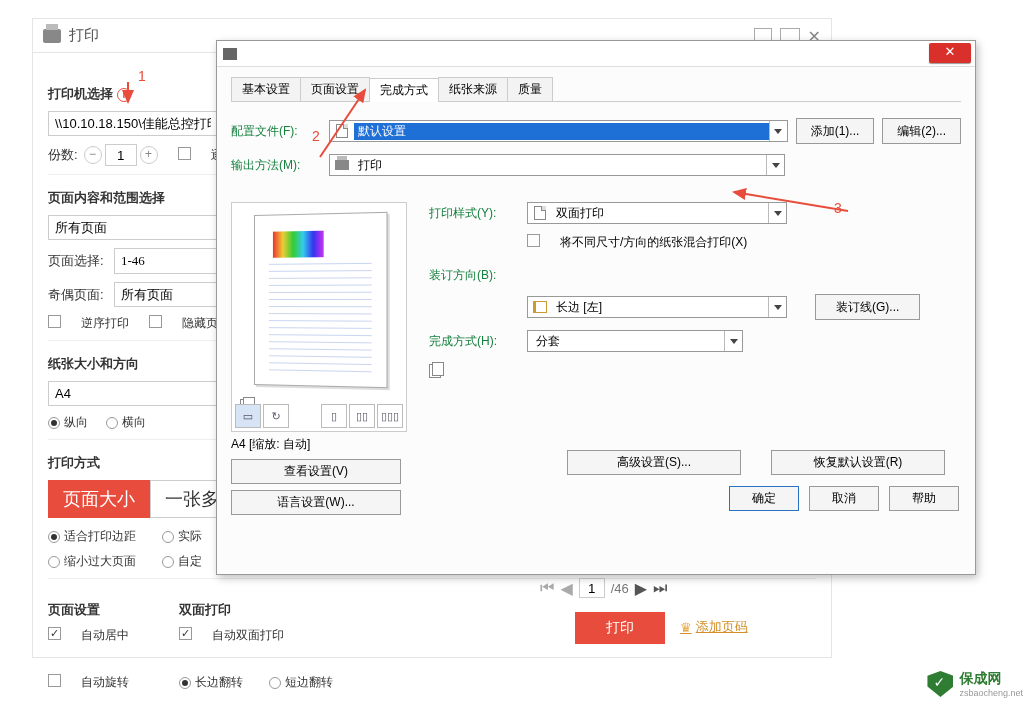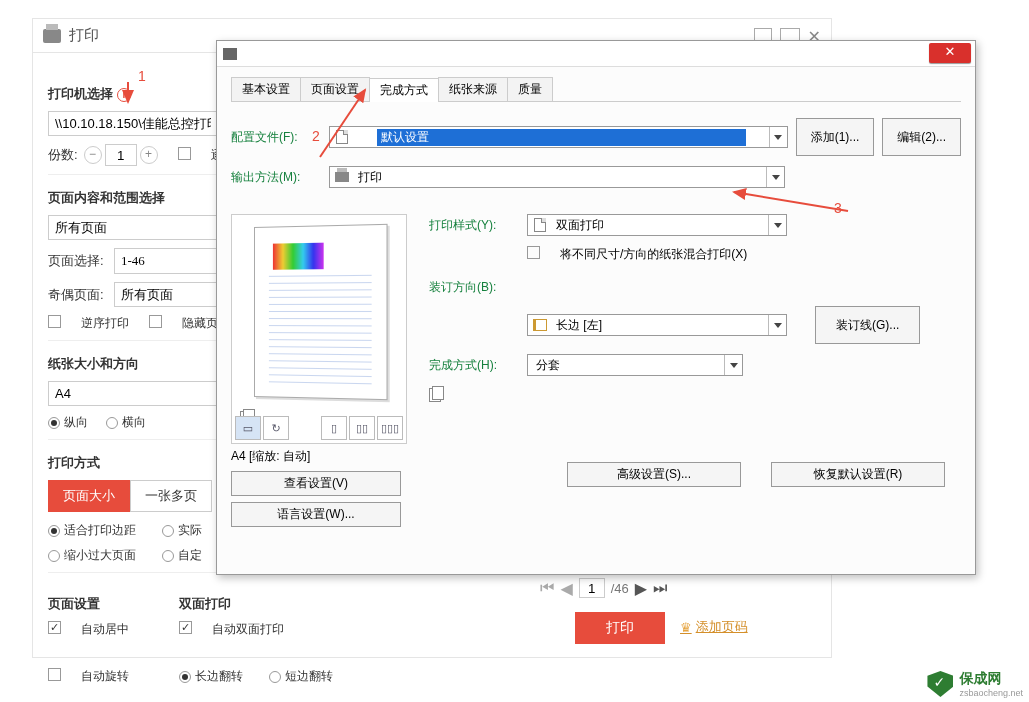--- a/index.html
+++ b/index.html
@@ -17,21 +17,21 @@
 .spinbtn { width: 18px; height: 18px; border: 1px solid #ccc; border-radius: 50%; text-align: center; line-height: 15px; font-size: 12px; color: #888; cursor: pointer; }
 .spinval { width: 32px; text-align: center; border: 1px solid #ccc; height: 22px; margin: 0 3px; }
 .cb { display: flex; gap: 20px; cursor: pointer; }
 .cbx { width: 13px; height: 13px; border: 1px solid #999; display: inline-block; }
 .cbx.checked::after { content: "✓"; display: block; font-size: 11px; line-height: 11px; color: #333; text-align: center; }
 .rb { display: flex; align-items: center; gap: 4px; cursor: pointer; }
 .rbx { width: 12px; height: 12px; border: 1px solid #999; border-radius: 50%; display: inline-block; position: relative; }
 .rbx.checked::after { content: ""; position: absolute; left: 2px; top: 2px; width: 6px; height: 6px; border-radius: 50%; background: #333; }
 .hr { border-top: 1px solid #eee; margin: 8px 0; }
 .toggle-group { display: flex; }
-.toggle { border: 1px solid #ccc; padding: 6px 14px; font-size: 13px; cursor: pointer; }
+.toggle { border: 1px solid #ccc; padding: 6px 14px; font-size: 18px; cursor: pointer; }
 .toggle.active { background: #e74c3c; color: #fff; border-color: #e74c3c; }
 .info-ico { width: 14px; height: 14px; border: 1px solid #e74c3c; border-radius: 50%; color: #e74c3c; font-size: 10px; text-align: center; line-height: 12px; display: inline-block; margin-left: 4px; }
 .bg-right-icons { position: absolute; right: 10px; top: 8px; display: flex; gap: 8px; align-items: center; }
 .square-ico { width: 18px; height: 18px; border: 1px solid #aaa; }
 .close-x { font-size: 16px; color: #888; cursor: pointer; }
 
 
 .dlg { position: absolute; left: 216px; top: 40px; width: 760px; height: 535px; border: 1px solid #999; background: #fcfcfc; box-shadow: 2px 3px 8px rgba(0,0,0,0.25); }
 .dlg-titlebar { height: 26px; background: #fff; border-bottom: 1px solid #ddd; display: flex; align-items: center; padding: 0 6px; font-size: 12px; color: #333; }
 .dlg-titlebar .ticon { width: 14px; height: 12px; background: #666; margin-right: 6px; }
@@ -43,21 +43,21 @@
 .tab-content { border: 0; padding-top: 16px; display: flex; }
 .leftcol { width: 180px; }
 .rightcol { flex: 1; }
 .formrow { display: flex; align-items: center; margin-bottom: 10px; font-size: 12px; }
 .formrow .lbl { width: 98px; color: #15803d; }
 .combo { display: flex; align-items: center; border: 1px solid #999; height: 22px; background: #fff; }
 .combo .cico { width: 20px; height: 20px; display: flex; align-items: center; justify-content: center; margin: 0 2px; }
 .combo .ctxt { flex: 1; padding: 0 4px; font-size: 12px; }
 .combo .carrow { width: 18px; height: 20px; border-left: 1px solid #bbb; display: flex; align-items: center; justify-content: center; cursor: pointer; }
 .combo.highlight .ctxt { background: #1e6fd6; color: #fff; }
-.smallbtn { border: 1px solid #999; background: #f5f5f5; padding: 2px 14px; font-size: 12px; cursor: pointer; margin-left: 8px; height: 38px; }
+.smallbtn { border: 1px solid #999; background: #f5f5f5; padding: 2px 14px; font-size: 12px; cursor: pointer; margin-left: 8px; height: 26px; }
 .widebtn { border: 1px solid #999; background: #f5f5f5; padding: 3px 0; font-size: 12px; cursor: pointer; width: 170px; text-align: center; margin-top: 6px; }
 .preview-box { border: 1px solid #ccc; background: #fff; width: 176px; height: 230px; position: relative; display: flex; align-items: flex-start; justify-content: center; padding-top: 12px; }
 .page-thumb { width: 130px; height: 170px; border: 1px solid #aaa; background: #fff; position: relative; box-shadow: 2px 2px 0 #ddd; transform: perspective(500px) rotateY(-8deg); transform-origin: left center; }
 .page-thumb .lines { position: absolute; left: 14px; top: 48px; right: 14px; bottom: 14px; background: repeating-linear-gradient(#c9d6ef 0 1px, transparent 1px 7px); }
 .page-thumb .colorbar { position: absolute; left: 18px; top: 16px; width: 50px; height: 26px; background: linear-gradient(90deg, #e33, #ec3, #3c3, #3ce, #33e, #c3e); }
 .thumb-toolbox { position: absolute; left: 3px; bottom: 3px; right: 3px; display: flex; gap: 2px; }
 .tool { border: 1px solid #bbb; width: 26px; height: 24px; background: #fff; cursor: pointer; display:flex; align-items:center; justify-content:center; font-size:11px; color:#556; }
 .tool.active { background: #d6e4f5; }
 .preview-caption { font-size: 12px; margin-top: 4px; }
 .bottom-buttons { position: absolute; right: 16px; bottom: 10px; display: flex; gap: 10px; }
@@ -239,21 +239,21 @@
     <div class="tabs">
       <div class="tab">基本设置</div>
       <div class="tab">页面设置</div>
       <div class="tab active">完成方式</div>
       <div class="tab">纸张来源</div>
       <div class="tab">质量</div>
     </div>
 
     <div class="formrow" style="margin-top:16px;">
       <span class="lbl">配置文件(F):</span>
-      <div class="combo highlight" style="flex:1;gap:23px;">
+      <div class="combo highlight" style="flex:1;">
         <span class="cico">
             <span class="doc-ico"></span>
           </span>
         <span class="ctxt">默认设置</span>
         <span class="carrow">
             <span class="triangle-down"></span>
           </span>
       </div>
       <button class="smallbtn">添加(1)...</button>
       <button class="smallbtn">编辑(2)...</button>
@@ -339,20 +339,25 @@
         </div>
         <div style="margin-top:10px;">
           <span class="stack-ico" style="transform:scale(1.2);"><span></span><span></span></span>
         </div>
       </div>
     </div>
 
     <div class="mid-buttons">
       <button class="stdbtn">高级设置(S)...</button>
       <button class="stdbtn">恢复默认设置(R)</button>
+    </div>
+    <div class="bottom-buttons">
+      <button class="stdbtn" style="border:1px solid #2a72c4;">确定</button>
+      <button class="stdbtn">取消</button>
+      <button class="stdbtn">帮助</button>
     </div>
   </div>
 </div>
 
 <div class="ann-num" style="left:138px; top:68px;">1</div>
 <div class="ann-num" style="left:312px; top:128px;">2</div>
 <div class="ann-num" style="left:834px; top:200px;">3</div>
 
 <svg class="arrow" style="left:120px; top:72px;" width="250" height="110">
   <defs>

